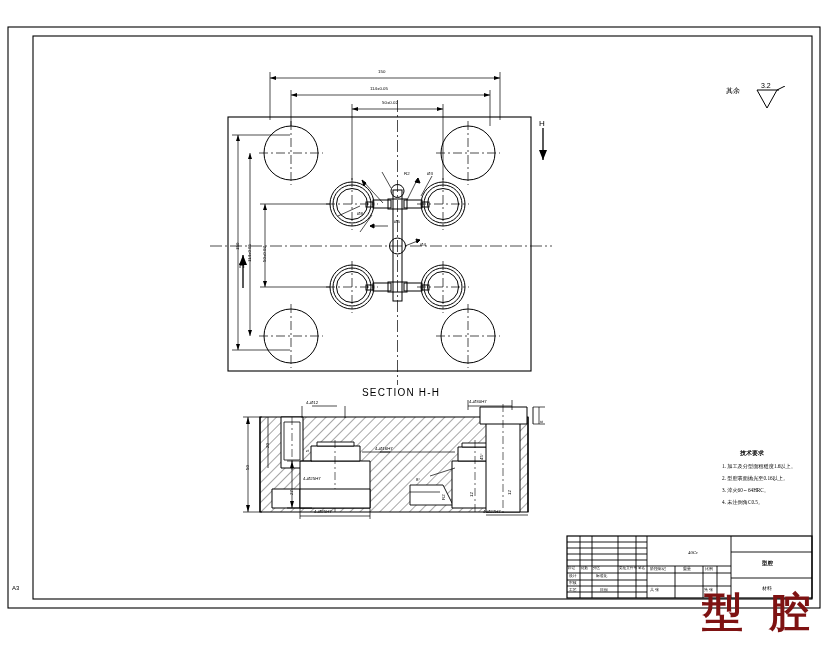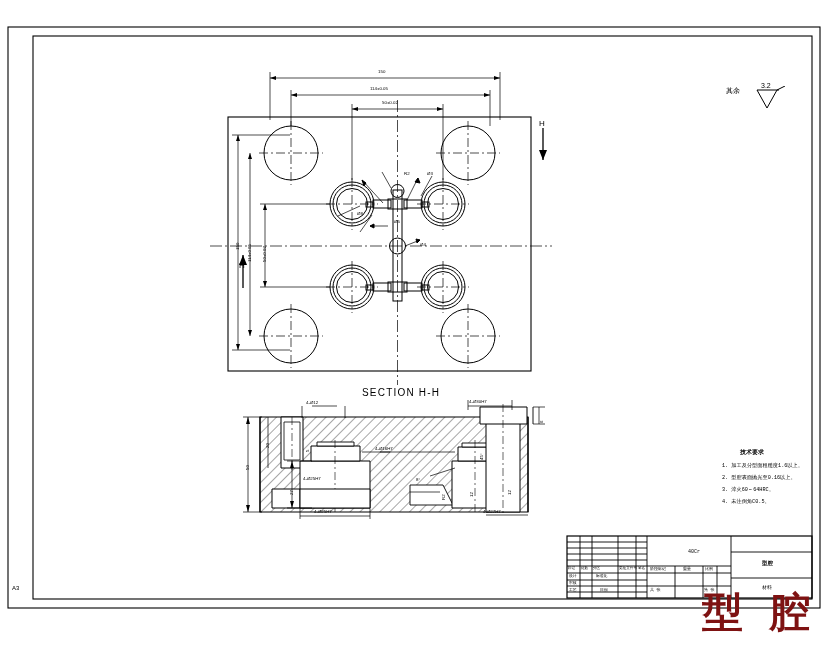--- a/index.html
+++ b/index.html
@@ -3,21 +3,21 @@
 <meta charset="utf-8">
 <style>
   html,body{margin:0;padding:0;background:#ffffff;}
   body{width:830px;height:645px;position:relative;overflow:hidden;
        font-family:"Liberation Sans",sans-serif;color:#000;}
   .sheet{position:absolute;inset:0;}
   svg{position:absolute;left:0;top:0;}
   .lbl{position:absolute;font-family:"Liberation Sans",sans-serif;
        color:#000;white-space:nowrap;line-height:1;}
   .rot90{transform-origin:0 0;transform:rotate(-90deg);}
-  .cjk{font-family:Liberation Mono, monospace;}
+  .cjk{font-family:Liberation Serif, serif;}
   .big-red{color:#7e1212;font-weight:bold;font-family:"DejaVu Sans",sans-serif;}
   .tiny{font-size:4.4px;}
   .tiny2{font-size:5px;}
   .sec-title{font-size:10px;letter-spacing:1.2px;}
 </style>
 </head>
 <body>
 
 <div class="sheet">
 

